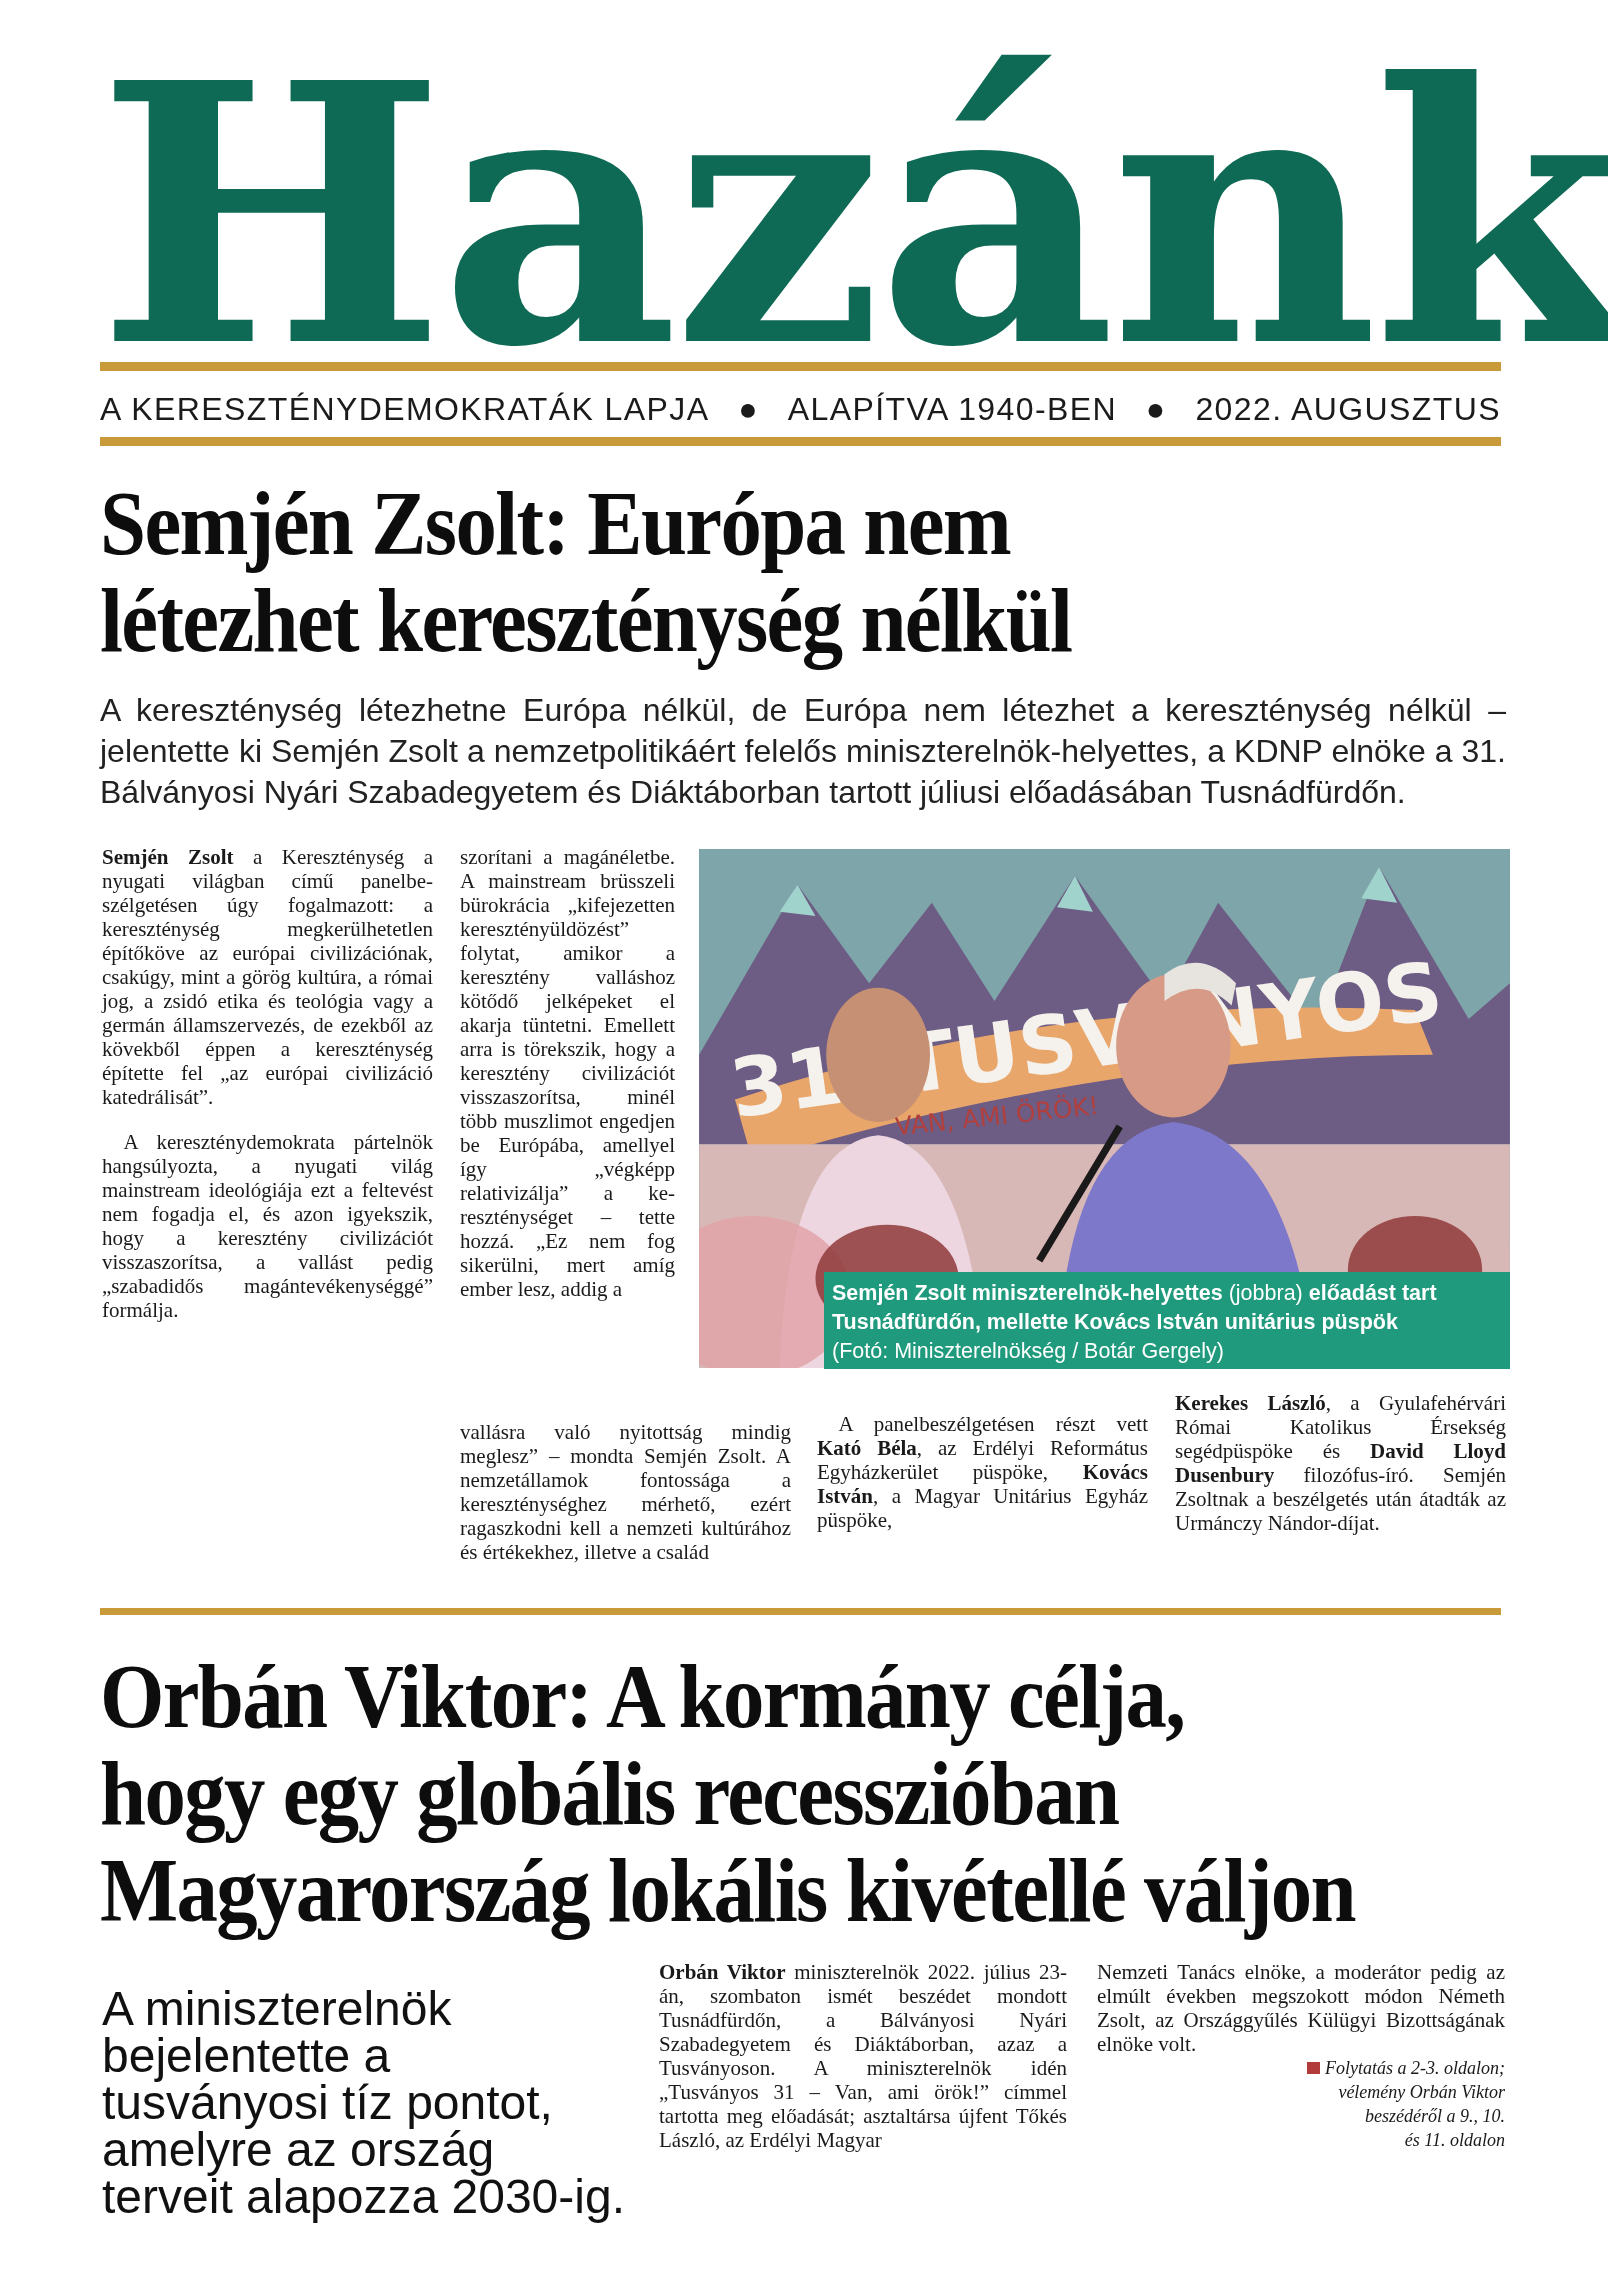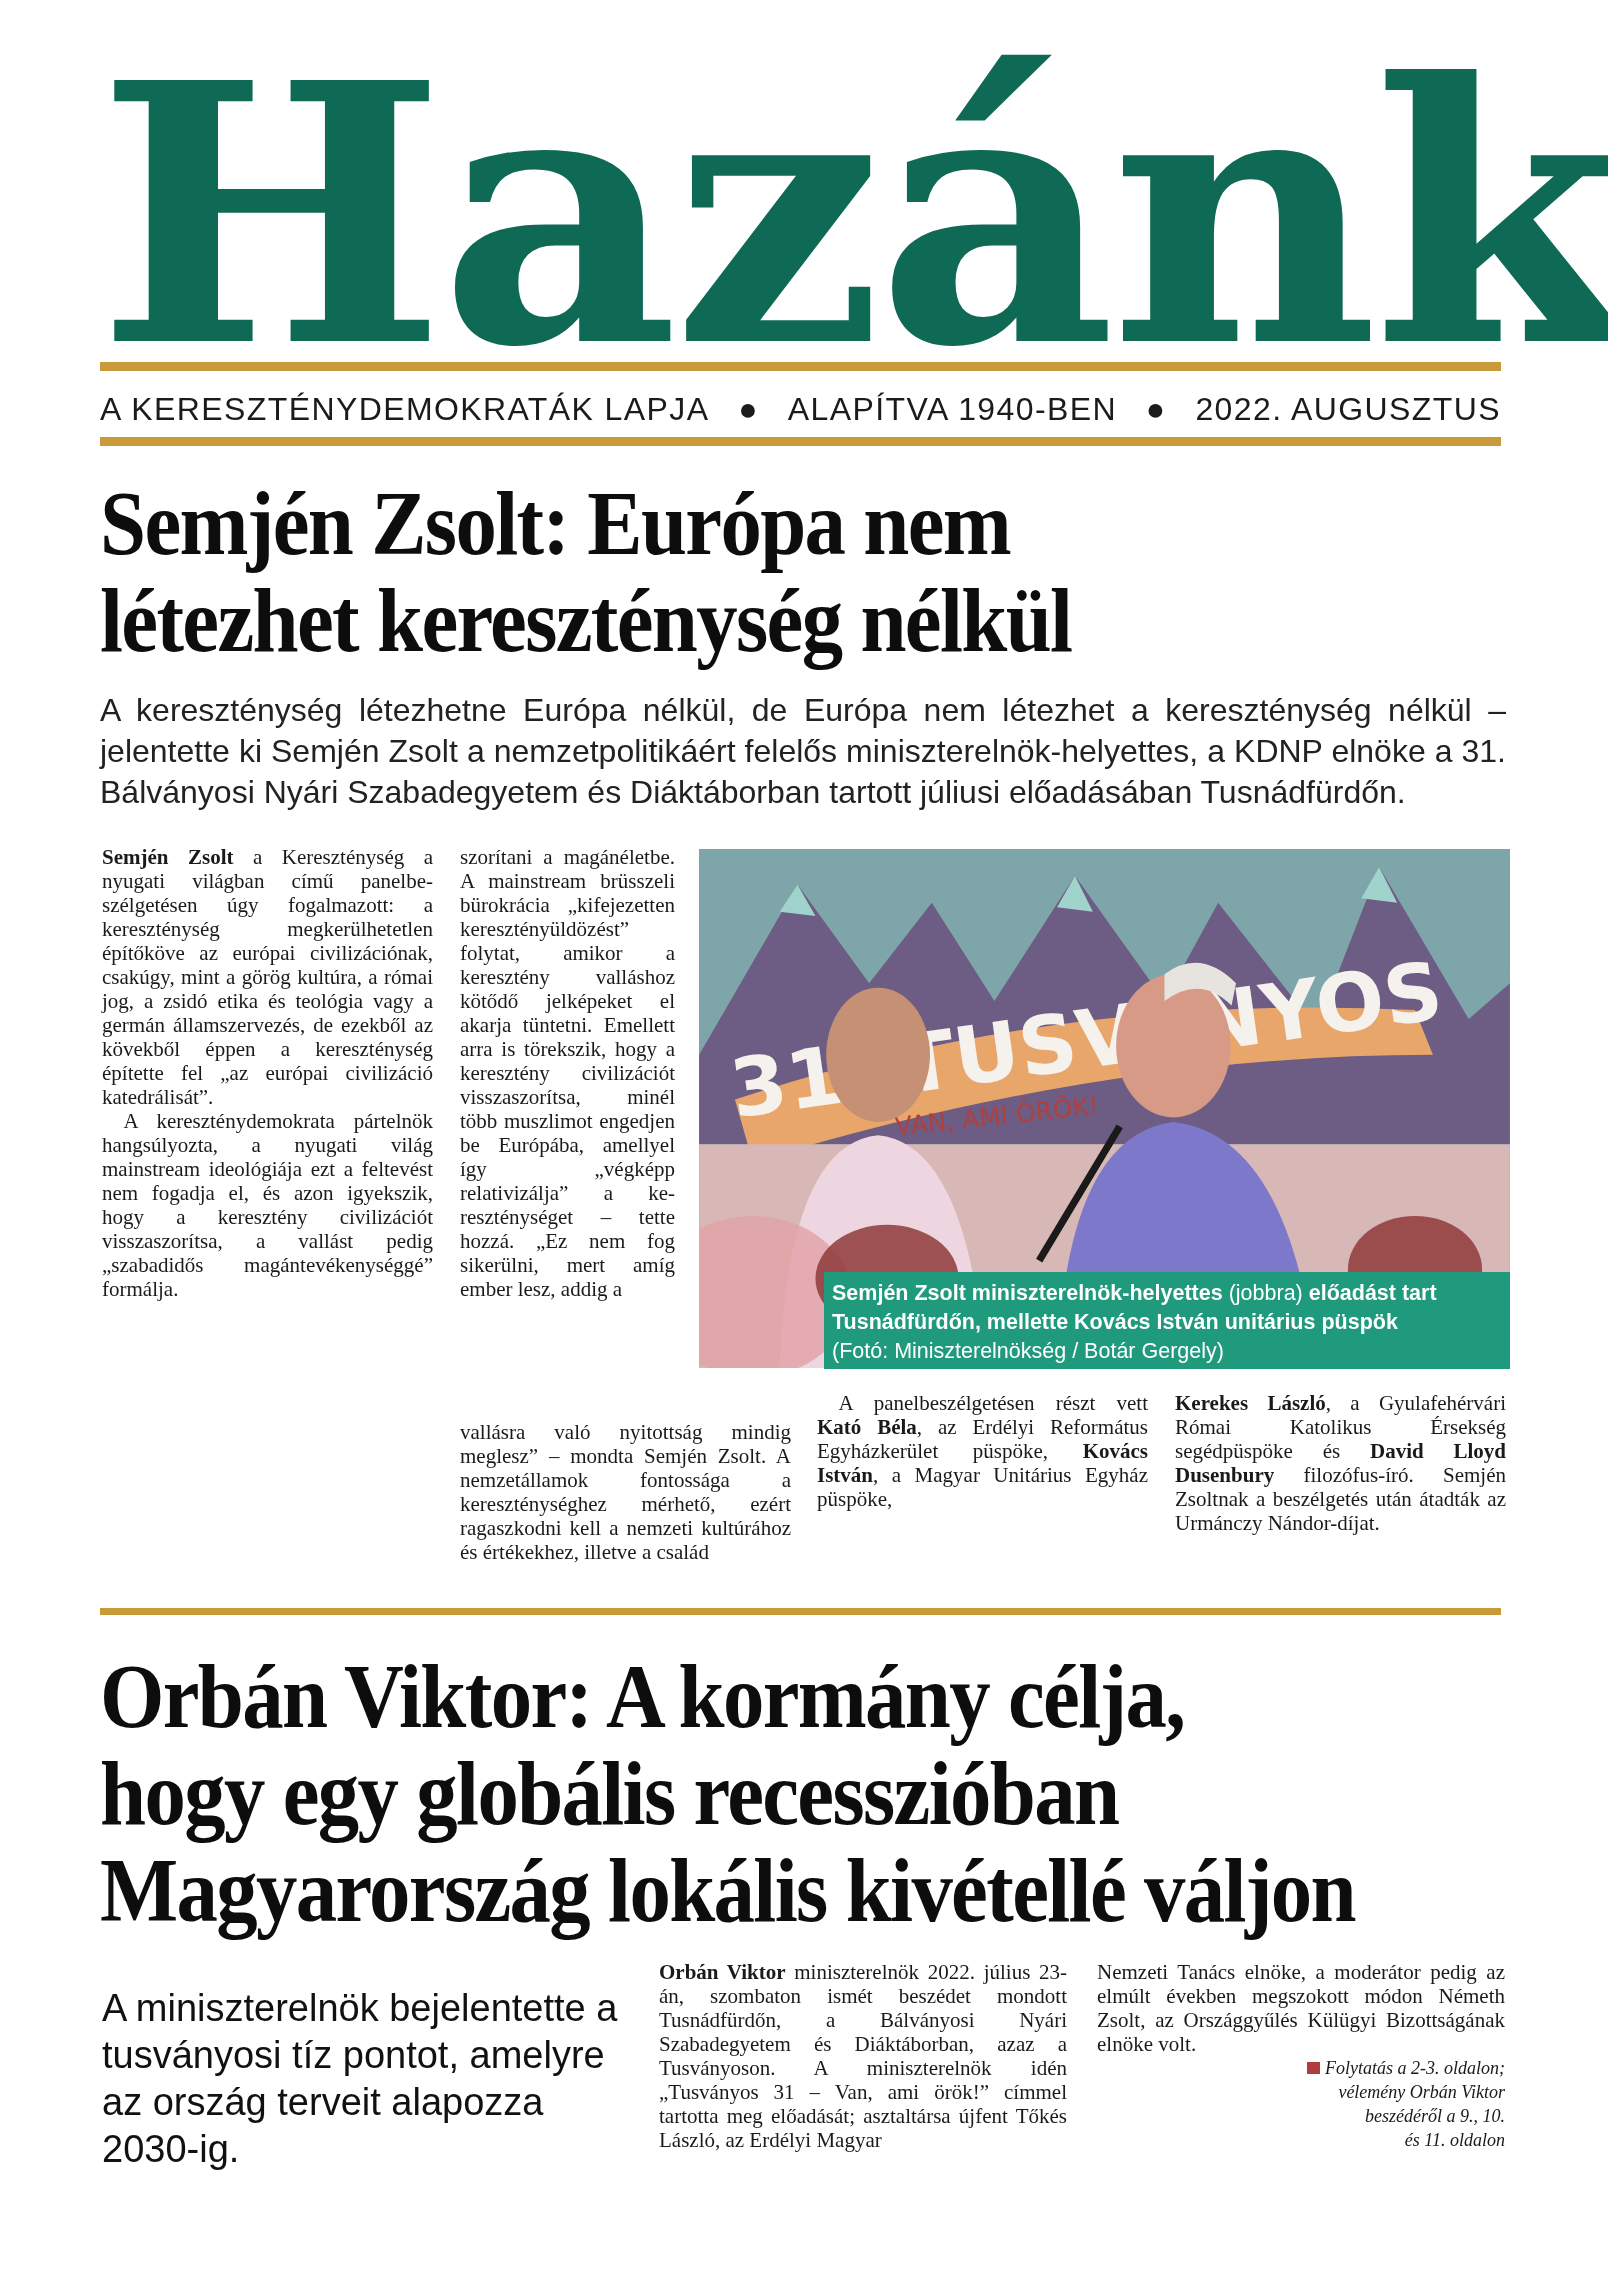--- a/index.html
+++ b/index.html
@@ -36,21 +36,21 @@
     font-family: "Liberation Sans", sans-serif; font-size: 32px; line-height: 41px; color: #222;
     text-align: justify;
   }
 
   
   .col {
     font-family: "Liberation Serif", serif; font-size: 21px; line-height: 24px; color: #1a1a1a;
     text-align: justify; hyphens: manual;
   }
   .col p { margin: 0; }
-  .col p.ind { text-indent: 21.5px; }
+  .col p.ind { text-indent: 21.5px; margin-top: 21px; }
   .col b { font-weight: bold; }
 
   .col1 { left: 102px; top: 845px; width: 331px; }
   .col2 { left: 460px; top: 845px; width: 215px; }
   .col2b { left: 460px; top: 1420px; width: 331px; }
   .col3 { left: 817px; top: 1391px; width: 331px; }
   .col4 { left: 1175px; top: 1391px; width: 331px; }
 
   
   .photo {
@@ -64,21 +64,21 @@
     font-family: "Liberation Sans", sans-serif; font-size: 21.5px; line-height: 29px;
   }
   .caption .inner { padding-left: 0; margin-left: 8px; position: relative; left: 0px; }
   .caption b { font-weight: bold; }
 
   .h2 { left: 100px; top: 1648px; font-size: 90px; line-height: 97px; }
   .h2 div { height: 97px; }
 
   .deck {
     left: 102px; top: 1985px; width: 528px;
-    font-family: "Liberation Sans", sans-serif; font-size: 38px; line-height: 47px; color: #111;
+    font-family: "Liberation Sans", sans-serif; font-size: 48px; line-height: 47px; color: #111;
   }
   .col5 { left: 659px; top: 1960px; width: 408px; }
   .col6 { left: 1097px; top: 1960px; width: 408px; }
   .cont {
     font-family: "Liberation Serif", serif; font-style: italic; font-size: 18px; line-height: 24px;
     text-align: right; margin-top: 0;
   }
   .red-square { display: inline-block; width: 12.5px; height: 12.5px; background: #b23b3b; margin-right: 5.4px; vertical-align: 0; }
 </style>
 </head>

